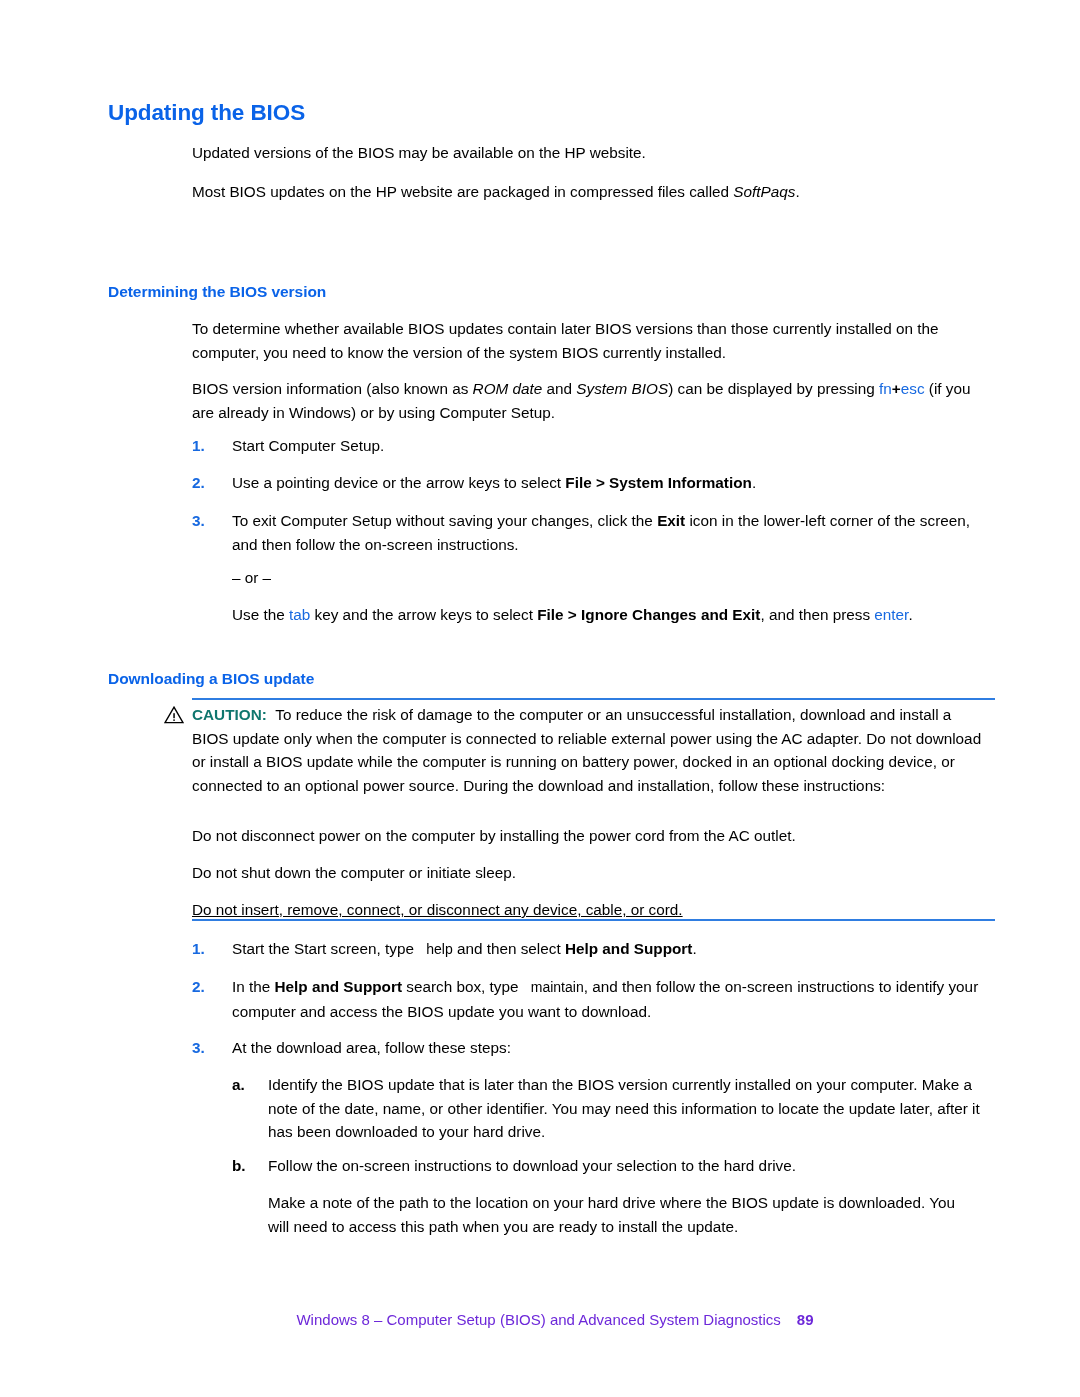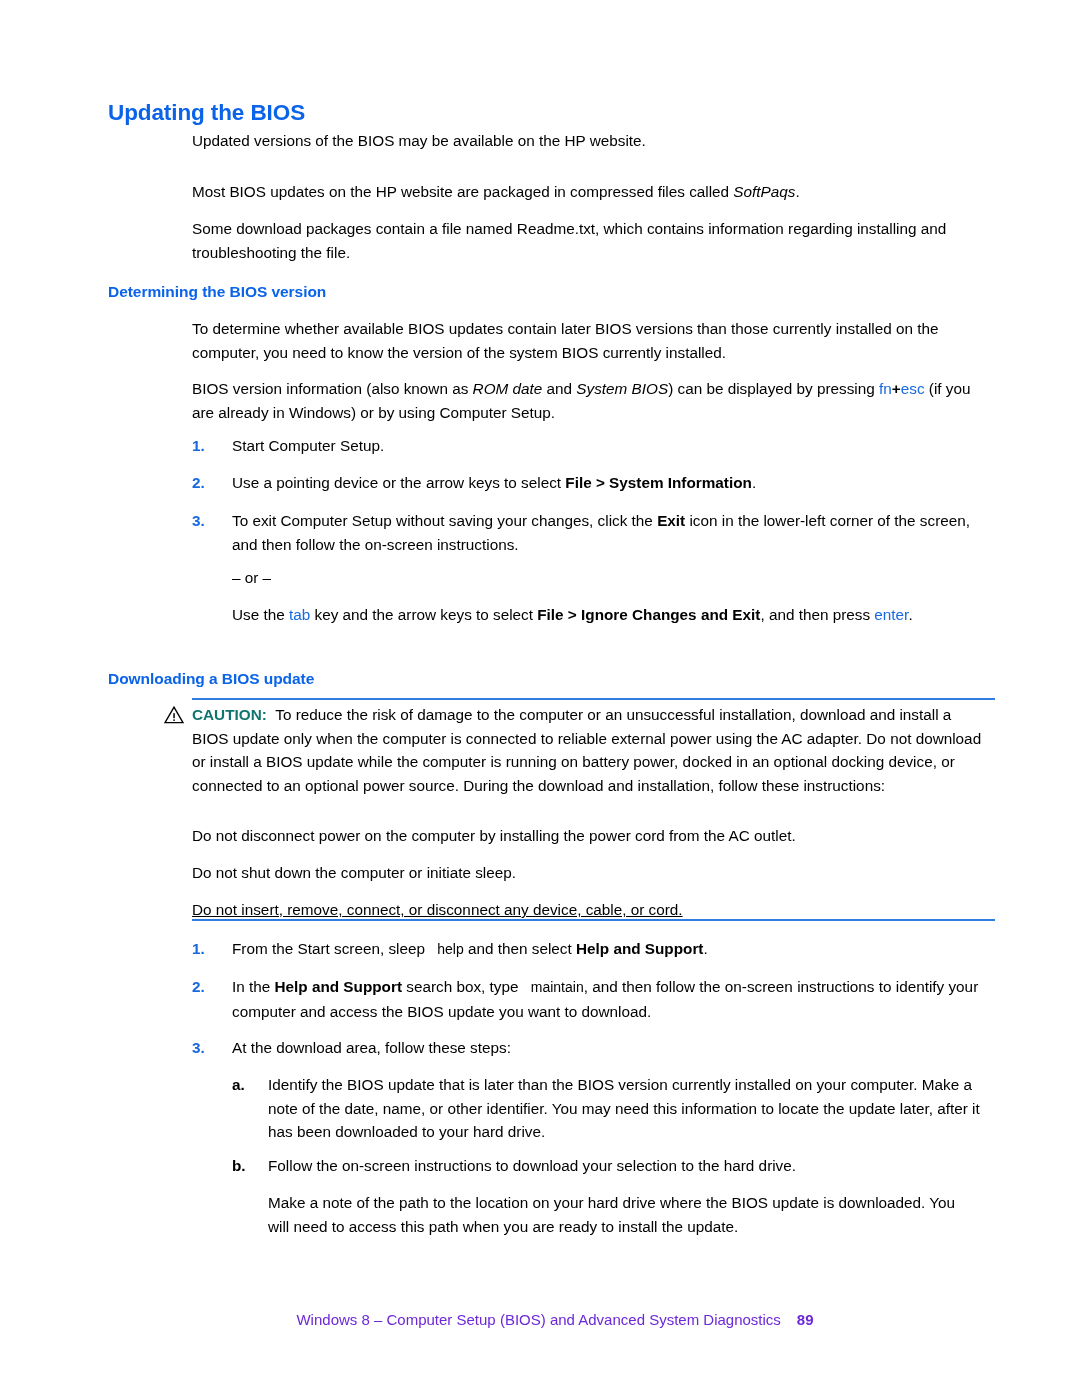--- a/index.html
+++ b/index.html
@@ -149,27 +149,26 @@
     margin-left: 16px;
   }
 </style>
 </head>
 <body>
 
 <div class="page">
 
   <div class="h1">Updating the BIOS</div>
 
-  <div class="para" style="top:129px;">Updated versions of the BIOS may be available on the HP website.</div>
+  <div class="para" style="top:141px;">Updated versions of the BIOS may be available on the HP website.</div>
 
   <div class="para" style="top:180px;">
     <span>Most BIOS updates on the HP website are packaged in compressed files called </span><span class="ital">SoftPaqs</span><span>.</span>
   </div>
 
-  <div class="para" style="top:217px; width:800px;">Some download packages contain a file named Readme.txt, which contains information regarding installing and troubleshooting the file.</div>
 
   <div class="h2" id="h2-determining">Determining the BIOS version</div>
 
   <div class="para" style="top:317px; width:785px;">To determine whether available BIOS updates contain later BIOS versions than those currently installed on the computer, you need to know the version of the system BIOS currently installed.</div>
 
   <div class="para" style="top:377px; width:800px;">
     <span>BIOS version information (also known as </span><span class="ital">ROM date</span><span> and </span><span class="ital">System BIOS</span><span>) can be displayed by pressing </span><span class="blue">fn</span><span class="bold">+</span><span class="blue">esc</span><span> (if you are already in Windows) or by using Computer Setup.</span>
   </div>
 
   <div class="li" style="left:192px; top:434px; width:800px;">
@@ -210,21 +209,21 @@
   </div>
 
   <div class="caution-item" style="top:824px;">Do not disconnect power on the computer by installing the power cord from the AC outlet.</div>
   <div class="caution-item" style="top:861px;">Do not shut down the computer or initiate sleep.</div>
   <div class="caution-item" style="top:898px;text-decoration:underline;">Do not insert, remove, connect, or disconnect any device, cable, or cord.</div>
 
   <div class="caution-rule" id="caution-rule-bottom"></div>
 
   <div class="li" style="left:192px; top:937px; width:800px;">
     <span class="marker">1.</span>
-    <span class="body"><span>From the Start screen, sleep </span><span class="mono">help</span><span> and then select </span><span class="bold">Help and Support</span><span>.</span></span>
+    <span class="body"><span>Start the Start screen, type </span><span class="mono">help</span><span> and then select </span><span class="bold">Help and Support</span><span>.</span></span>
   </div>
 
   <div class="li" style="left:192px; top:975px; width:800px;">
     <span class="marker">2.</span>
     <span class="body"><span>In the </span><span class="bold">Help and Support</span><span> search box, type </span><span class="mono">maintain</span><span>, and then follow the on-screen instructions to identify your computer and access the BIOS update you want to download.</span></span>
   </div>
 
   <div class="li" style="left:192px; top:1036px; width:800px;">
     <span class="marker">3.</span>
     <span class="body">At the download area, follow these steps:</span>

